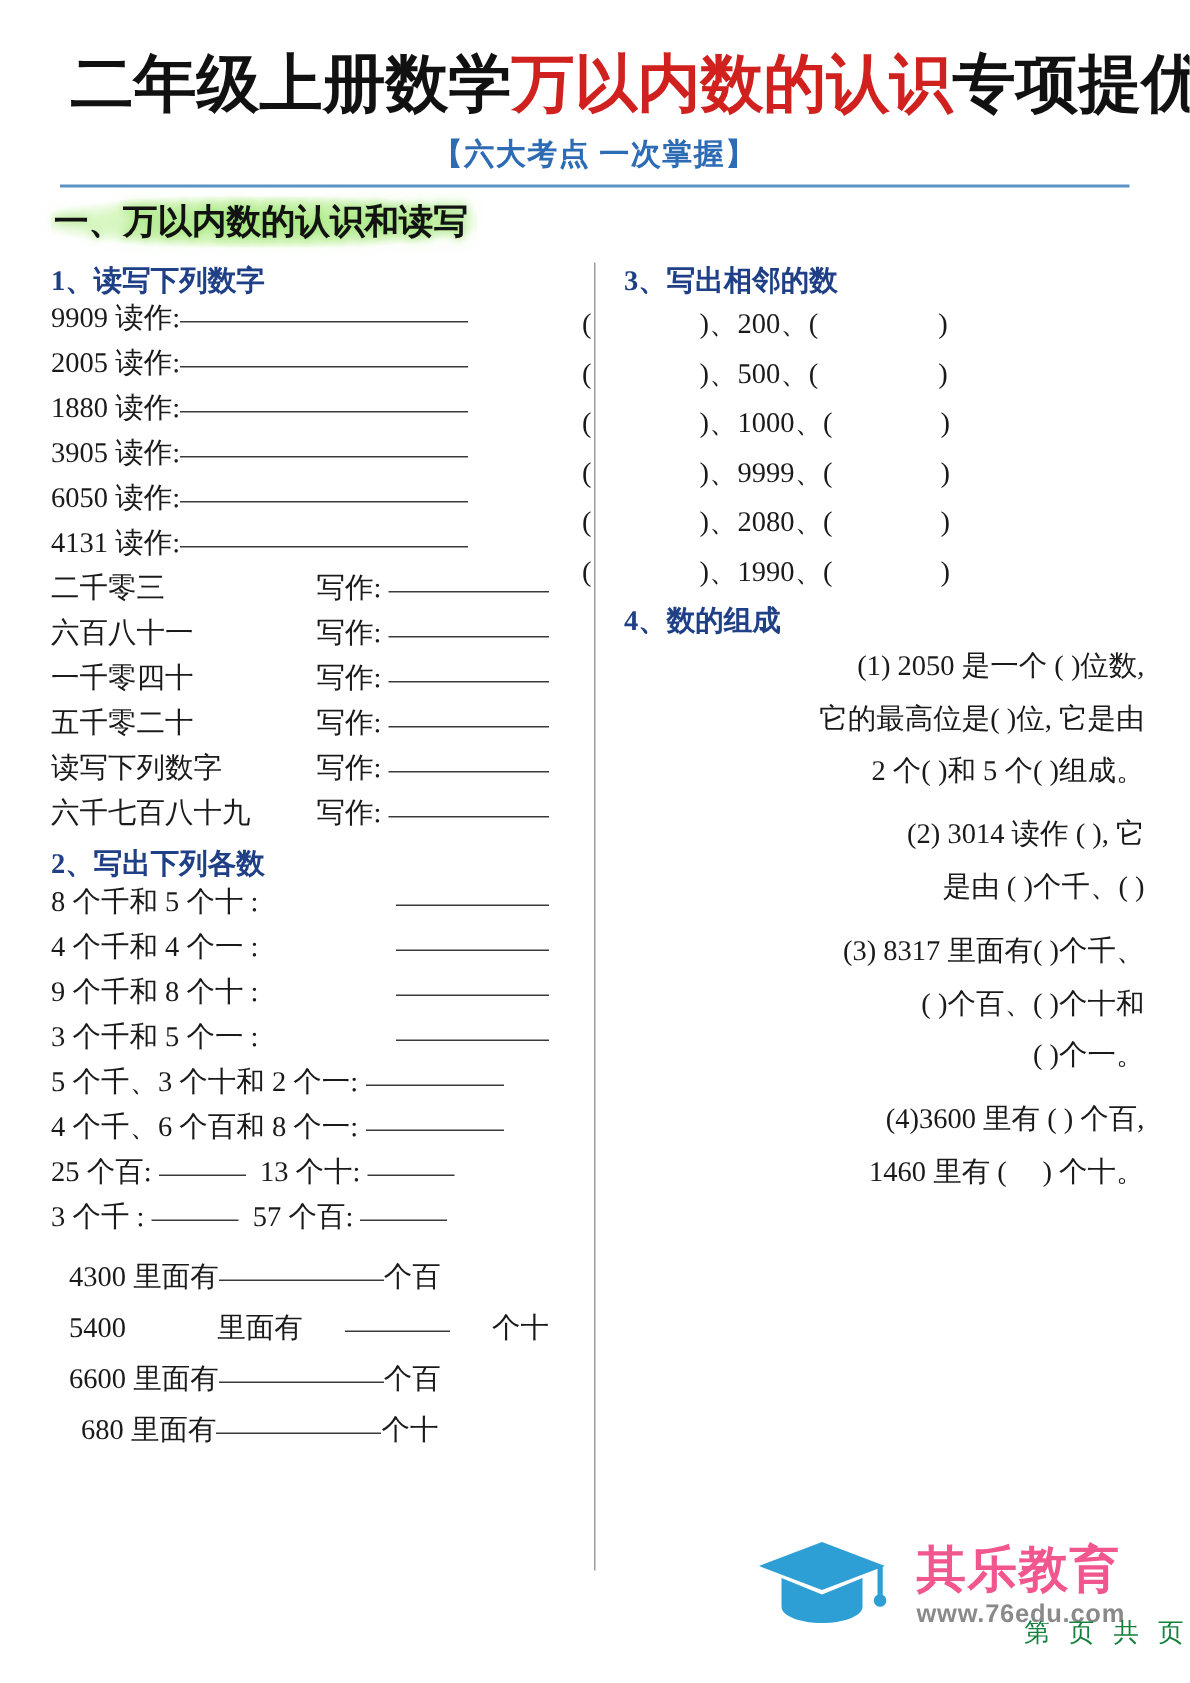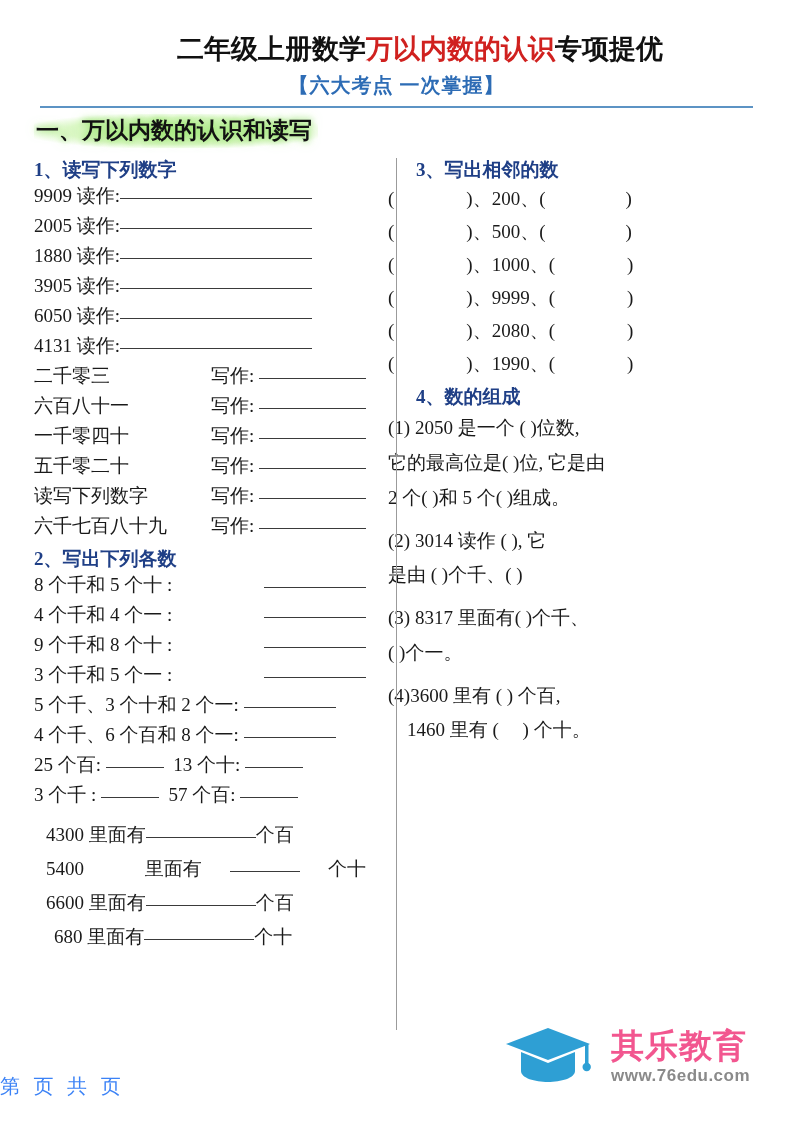--- a/index.html
+++ b/index.html
@@ -22,21 +22,21 @@
   }
 
   
   .title-wrap {
     text-align: center;
     padding-top: 34px;
   }
   .main-title {
     font-family: "Liberation Serif", "DejaVu Serif", serif;
     font-weight: bold;
-    font-size: 27px;
+    font-size: 42px;
     letter-spacing: 0px;
     line-height: 1.12;
     white-space: nowrap;
     color: #111111;
     margin-left: 47px;
   }
   .main-title .hl-red {
     color: #d0211f;
   }
   .subtitle {
@@ -137,34 +137,35 @@
     white-space: nowrap;
     letter-spacing: 0px;
   }
   .gap-md { display: inline-block; width: 72px; }
   .gap-lg { display: inline-block; width: 80px; }
 
   .para {
     font-size: 19px;
     line-height: 1.62;
     margin: 0 0 4px 0;
+    text-align: right;
   }
 
   .blk { margin-bottom: 12px; }
 
   
   .footer-note {
     position: absolute;
     left: 0;
     right: 0;
     bottom: 22px;
-    text-align: left;
-    font-size: 20px;
+    text-align: right;
+    font-size: 17px;
     letter-spacing: 4px;
-    color: #3b82f6;
+    color: #15803d;
     font-family: "Liberation Sans", sans-serif;
   }
 
   .logo {
     position: absolute;
     left: 505px;
     bottom: 38px;
     display: flex;
     align-items: flex-end;
     gap: 20px;
@@ -405,20 +406,21 @@
         <div class="para">2 个(      )和 5 个(      )组成。</div>
       </div>
 
       <div class="blk">
         <div class="para">(2) 3014 读作 (       ), 它</div>
         <div class="para">是由 (      )个千、(       )</div>
       </div>
 
       <div class="blk">
         <div class="para">(3) 8317 里面有(      )个千、</div>
+        <div class="para">(    )个百、(      )个十和</div>
         <div class="para">(    )个一。</div>
       </div>
 
       <div class="blk">
         <div class="para">(4)3600 里有 (      ) 个百,</div>
         <div class="para" style="white-space:pre">    1460 里有 (     ) 个十。</div>
       </div>
 
 
     </div>

